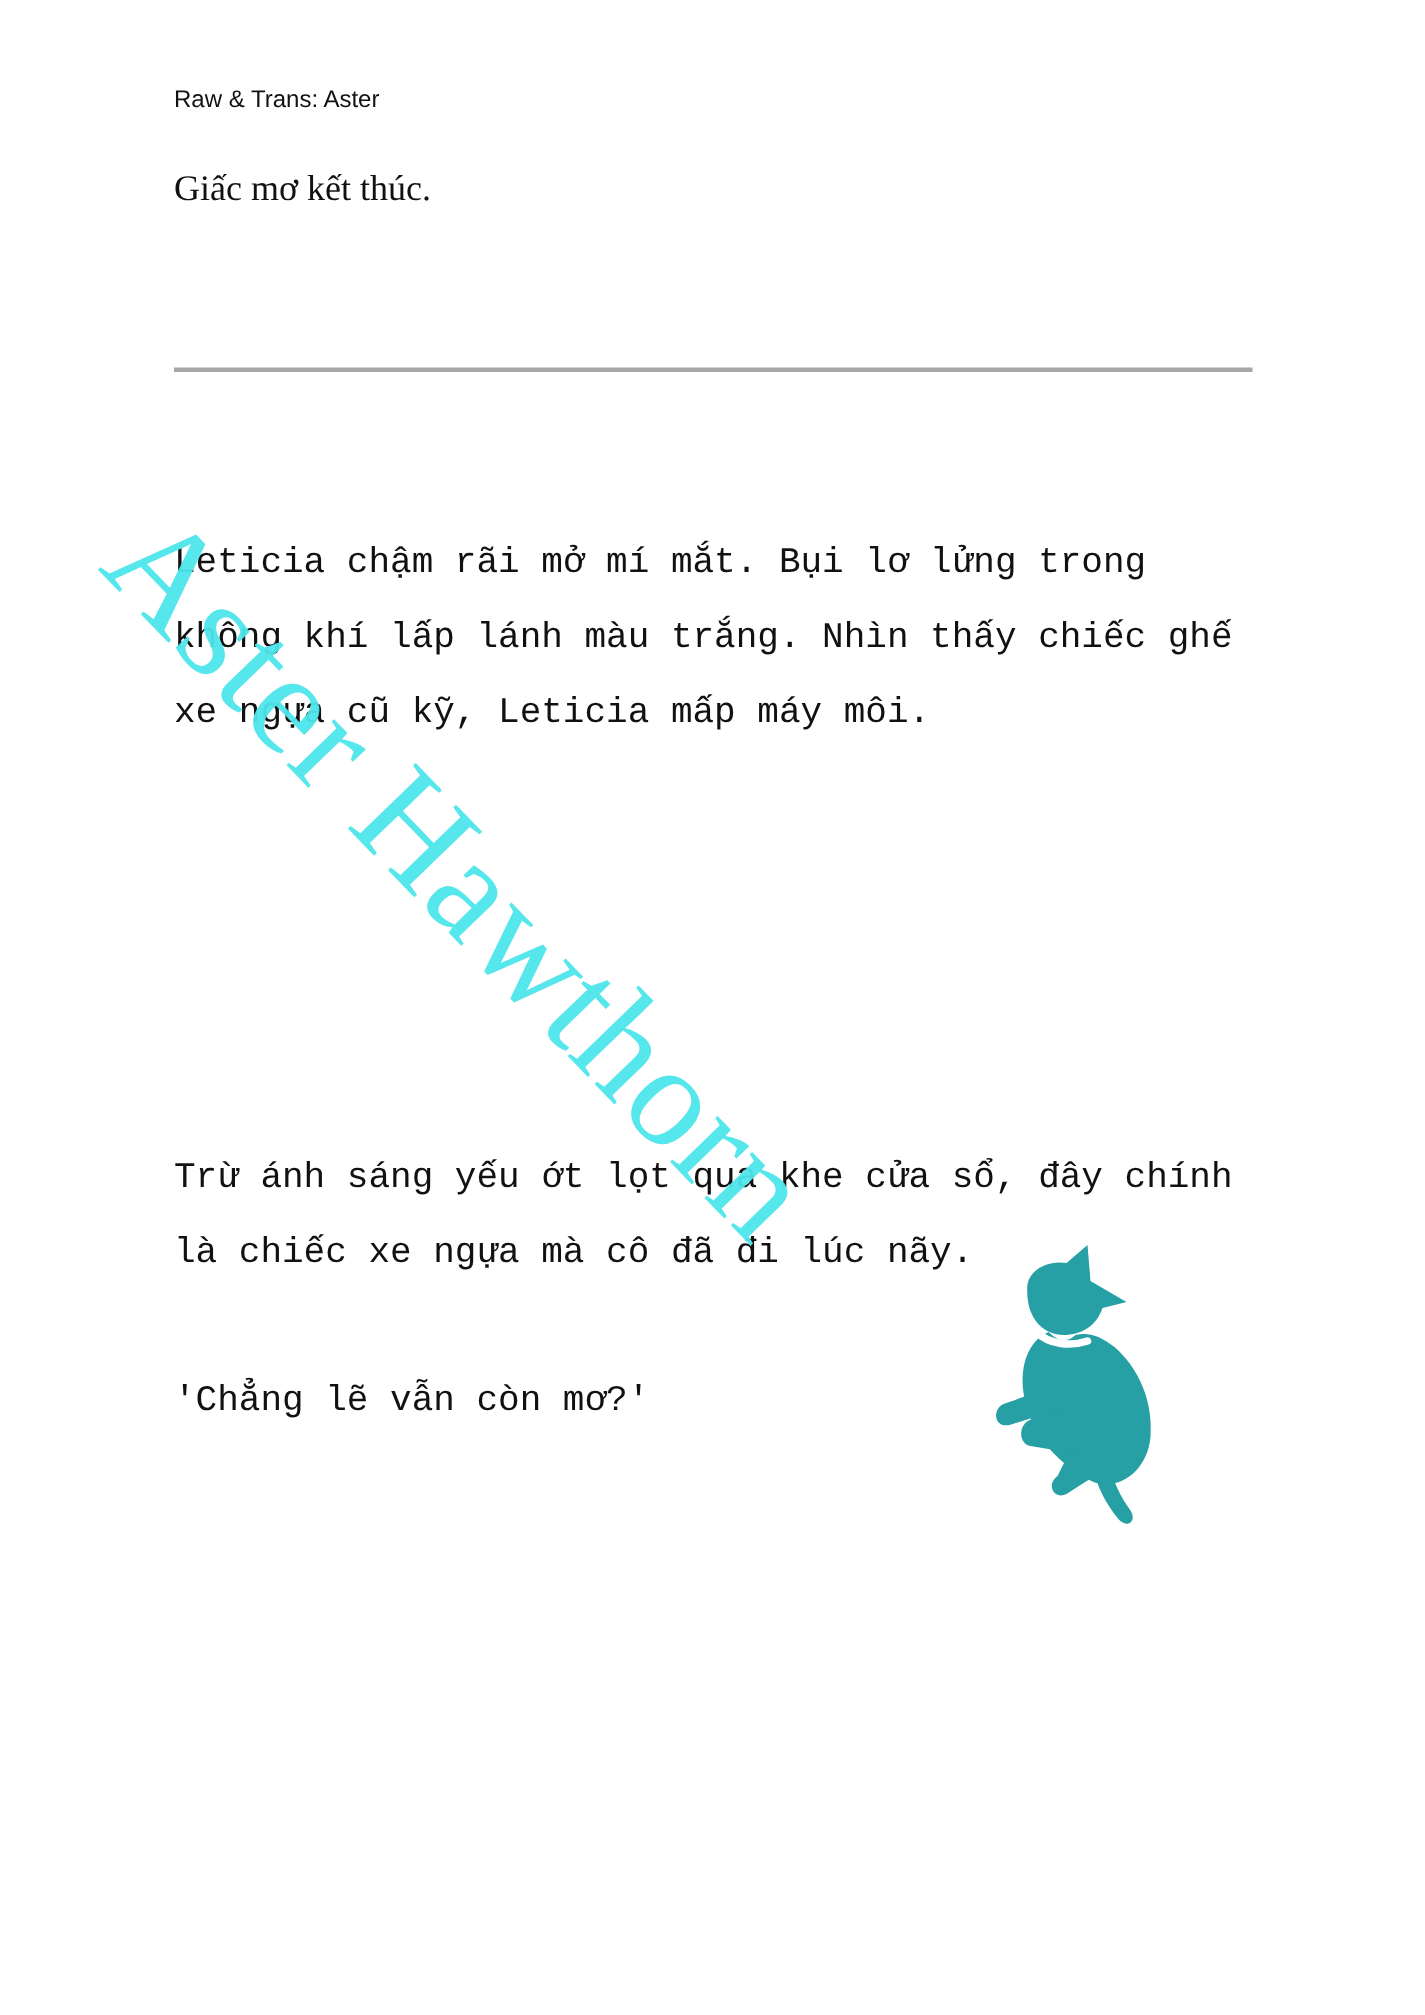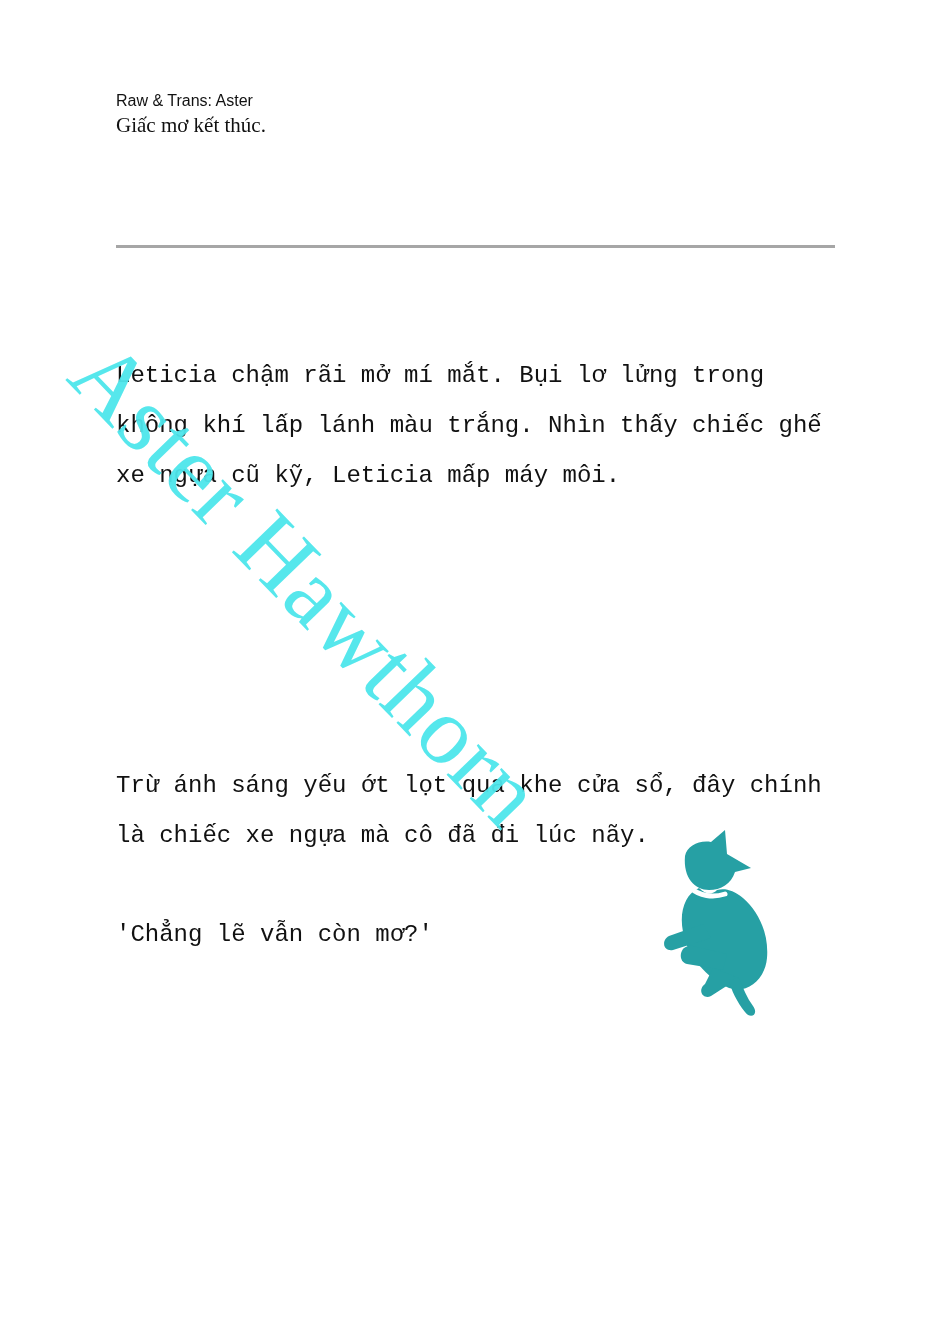--- a/index.html
+++ b/index.html
@@ -1,24 +1,24 @@
 <!DOCTYPE html>
 <html><head>
 <meta charset="utf-8">
 <style>
   html, body { margin: 0; padding: 0; background: #ffffff; }
   body { width: 950px; height: 1343px; position: relative; overflow: hidden; }
   .page { position: absolute; left: 0; top: 0; width: 950px; height: 1343px; background: #fff; }
   .header {
     position: absolute; left: 116px; top: 58px;
-    font-family: "Liberation Sans", sans-serif; font-size: 16px; color: #111; margin-top: 34px;
+    font-family: "Liberation Sans", sans-serif; font-size: 16px; color: #111;
   }
   .title {
     position: absolute; left: 116px; top: 113px;
-    font-family: "Liberation Serif", serif; font-size: 21px; color: #111;
+    font-family: "Liberation Serif", serif; font-size: 24px; color: #111;
   }
   .divider {
     position: absolute; left: 116px; top: 245px; width: 719px; height: 3px;
     background: #a6a6a6;
   }
   .para {
     position: absolute; left: 116px; width: 720px;
     font-family: Liberation Mono, monospace; font-size: 24px; color: #111;
     line-height: 50px; margin: 0;
   }

